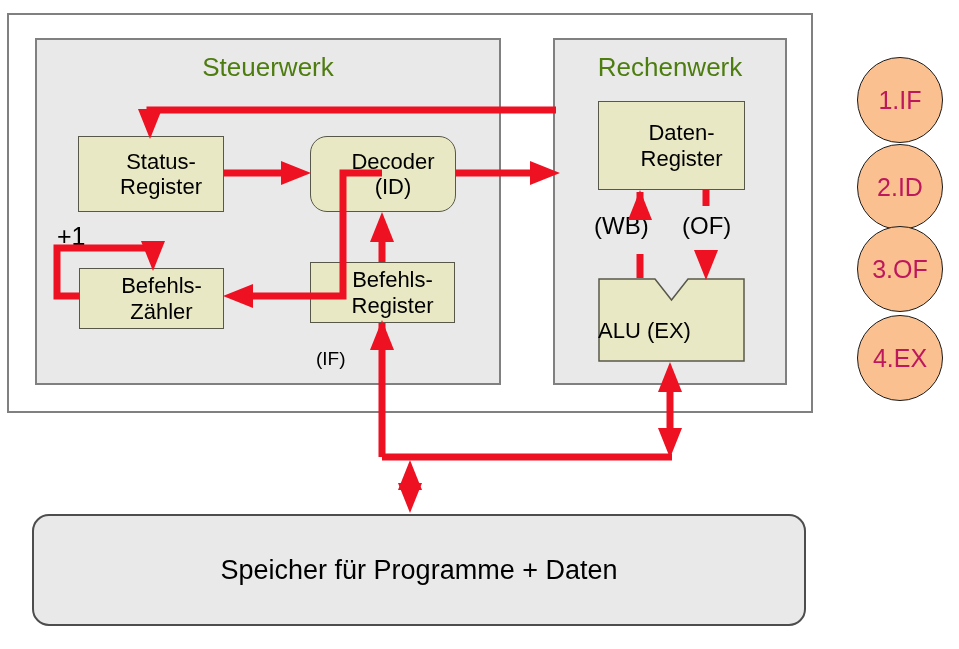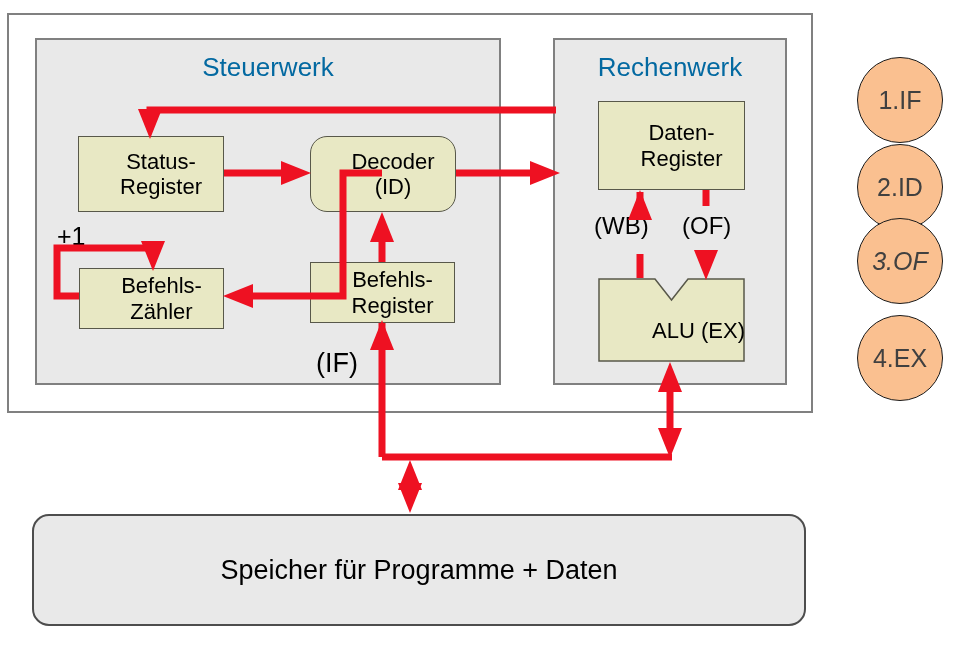--- a/index.html
+++ b/index.html
@@ -34,21 +34,21 @@
   .unit {
     border: 2px solid #808080;
     background: #e9e9e9;
     display: block;
   }
   .unit-title {
     position: absolute;
     width: 100%;
     text-align: center;
     font-size: 26px;
-    color: #0369a1;
+    color: #4d7c0f;
     top: 13px;
     left: 0;
   }
   .reg {
     border: 1.5px solid #58584a;
     background: #e8e8c4;
     font-size: 22px;
     padding-left: 20px;
   }
   .memory {
@@ -57,21 +57,21 @@
     font-size: 27px;
   }
   .alu {
     position: absolute;
     font-size: 22px;
   }
   .alu svg { position: absolute; left: 0; top: 0; }
   .alu-label {
     position: absolute;
     width: 100%;
-    text-align: right;
+    text-align: left;
     top: 40px;
     color: #000000;
     font-size: 22px;
   }
   .lbl {
     position: absolute;
     color: #000000;
     font-size: 25px;
     white-space: nowrap;
   }
@@ -80,21 +80,21 @@
     width: 86px;
     height: 86px;
     border-radius: 50%;
     background: #fac090;
     border: 1.6px solid #1a1a1a;
     box-sizing: border-box;
     display: flex;
     align-items: center;
     justify-content: center;
     font-size: 25px;
-    color: #404040;
+    color: #be185d;
   }
   #wires {
     position: absolute;
     left: 0;
     top: 0;
     width: 959px;
     height: 649px;
     pointer-events: none;
   }
   .two-line span { display: block; }
@@ -154,31 +154,31 @@
       <path d="M1,1 L57,1 L73.5,22 L90,1 L146,1 L146,83 L1,83 Z" fill="#e8e8c4" stroke="#58584a" stroke-width="1.5"></path>
     </svg>
     <div class="alu-label">ALU (EX)</div>
   </div>
 
   <div class="box memory" style="left:32px; top:514px; width:774px; height:112px;border-radius:17px;">
     <span>Speicher für Programme + Daten</span>
   </div>
 
   <div class="lbl" style="left:57px; top:222px; font-size:25px;">+1</div>
-  <div class="lbl" style="left:316px; top:348px; font-size:27px;">(IF)</div>
+  <div class="lbl" style="left:316px; top:348px; font-size:19px;">(IF)</div>
   <div class="lbl" style="left:594px; top:212px; font-size:24px;">(WB)</div>
   <div class="lbl" style="left:682px; top:212px; font-size:24px;">(OF)</div>
 
   <div class="stage" style="left:857px; top:57px;">
     <span>1.IF</span>
   </div>
   <div class="stage" style="left:857px; top:144px;">
     <span>2.ID</span>
   </div>
-  <div class="stage" style="left:857px; top:218px;font-style:italic;">
+  <div class="stage" style="left:857px; top:226px;">
     <span>3.OF</span>
   </div>
   <div class="stage" style="left:857px; top:315px;">
     <span>4.EX</span>
   </div>
 
   <svg id="wires" viewBox="0 0 959 649">
     <g fill="none" stroke="#ee1122" stroke-width="7" stroke-linecap="butt" stroke-linejoin="miter">
 
       <path d="M556,110 L150,110 L150,126"></path>

